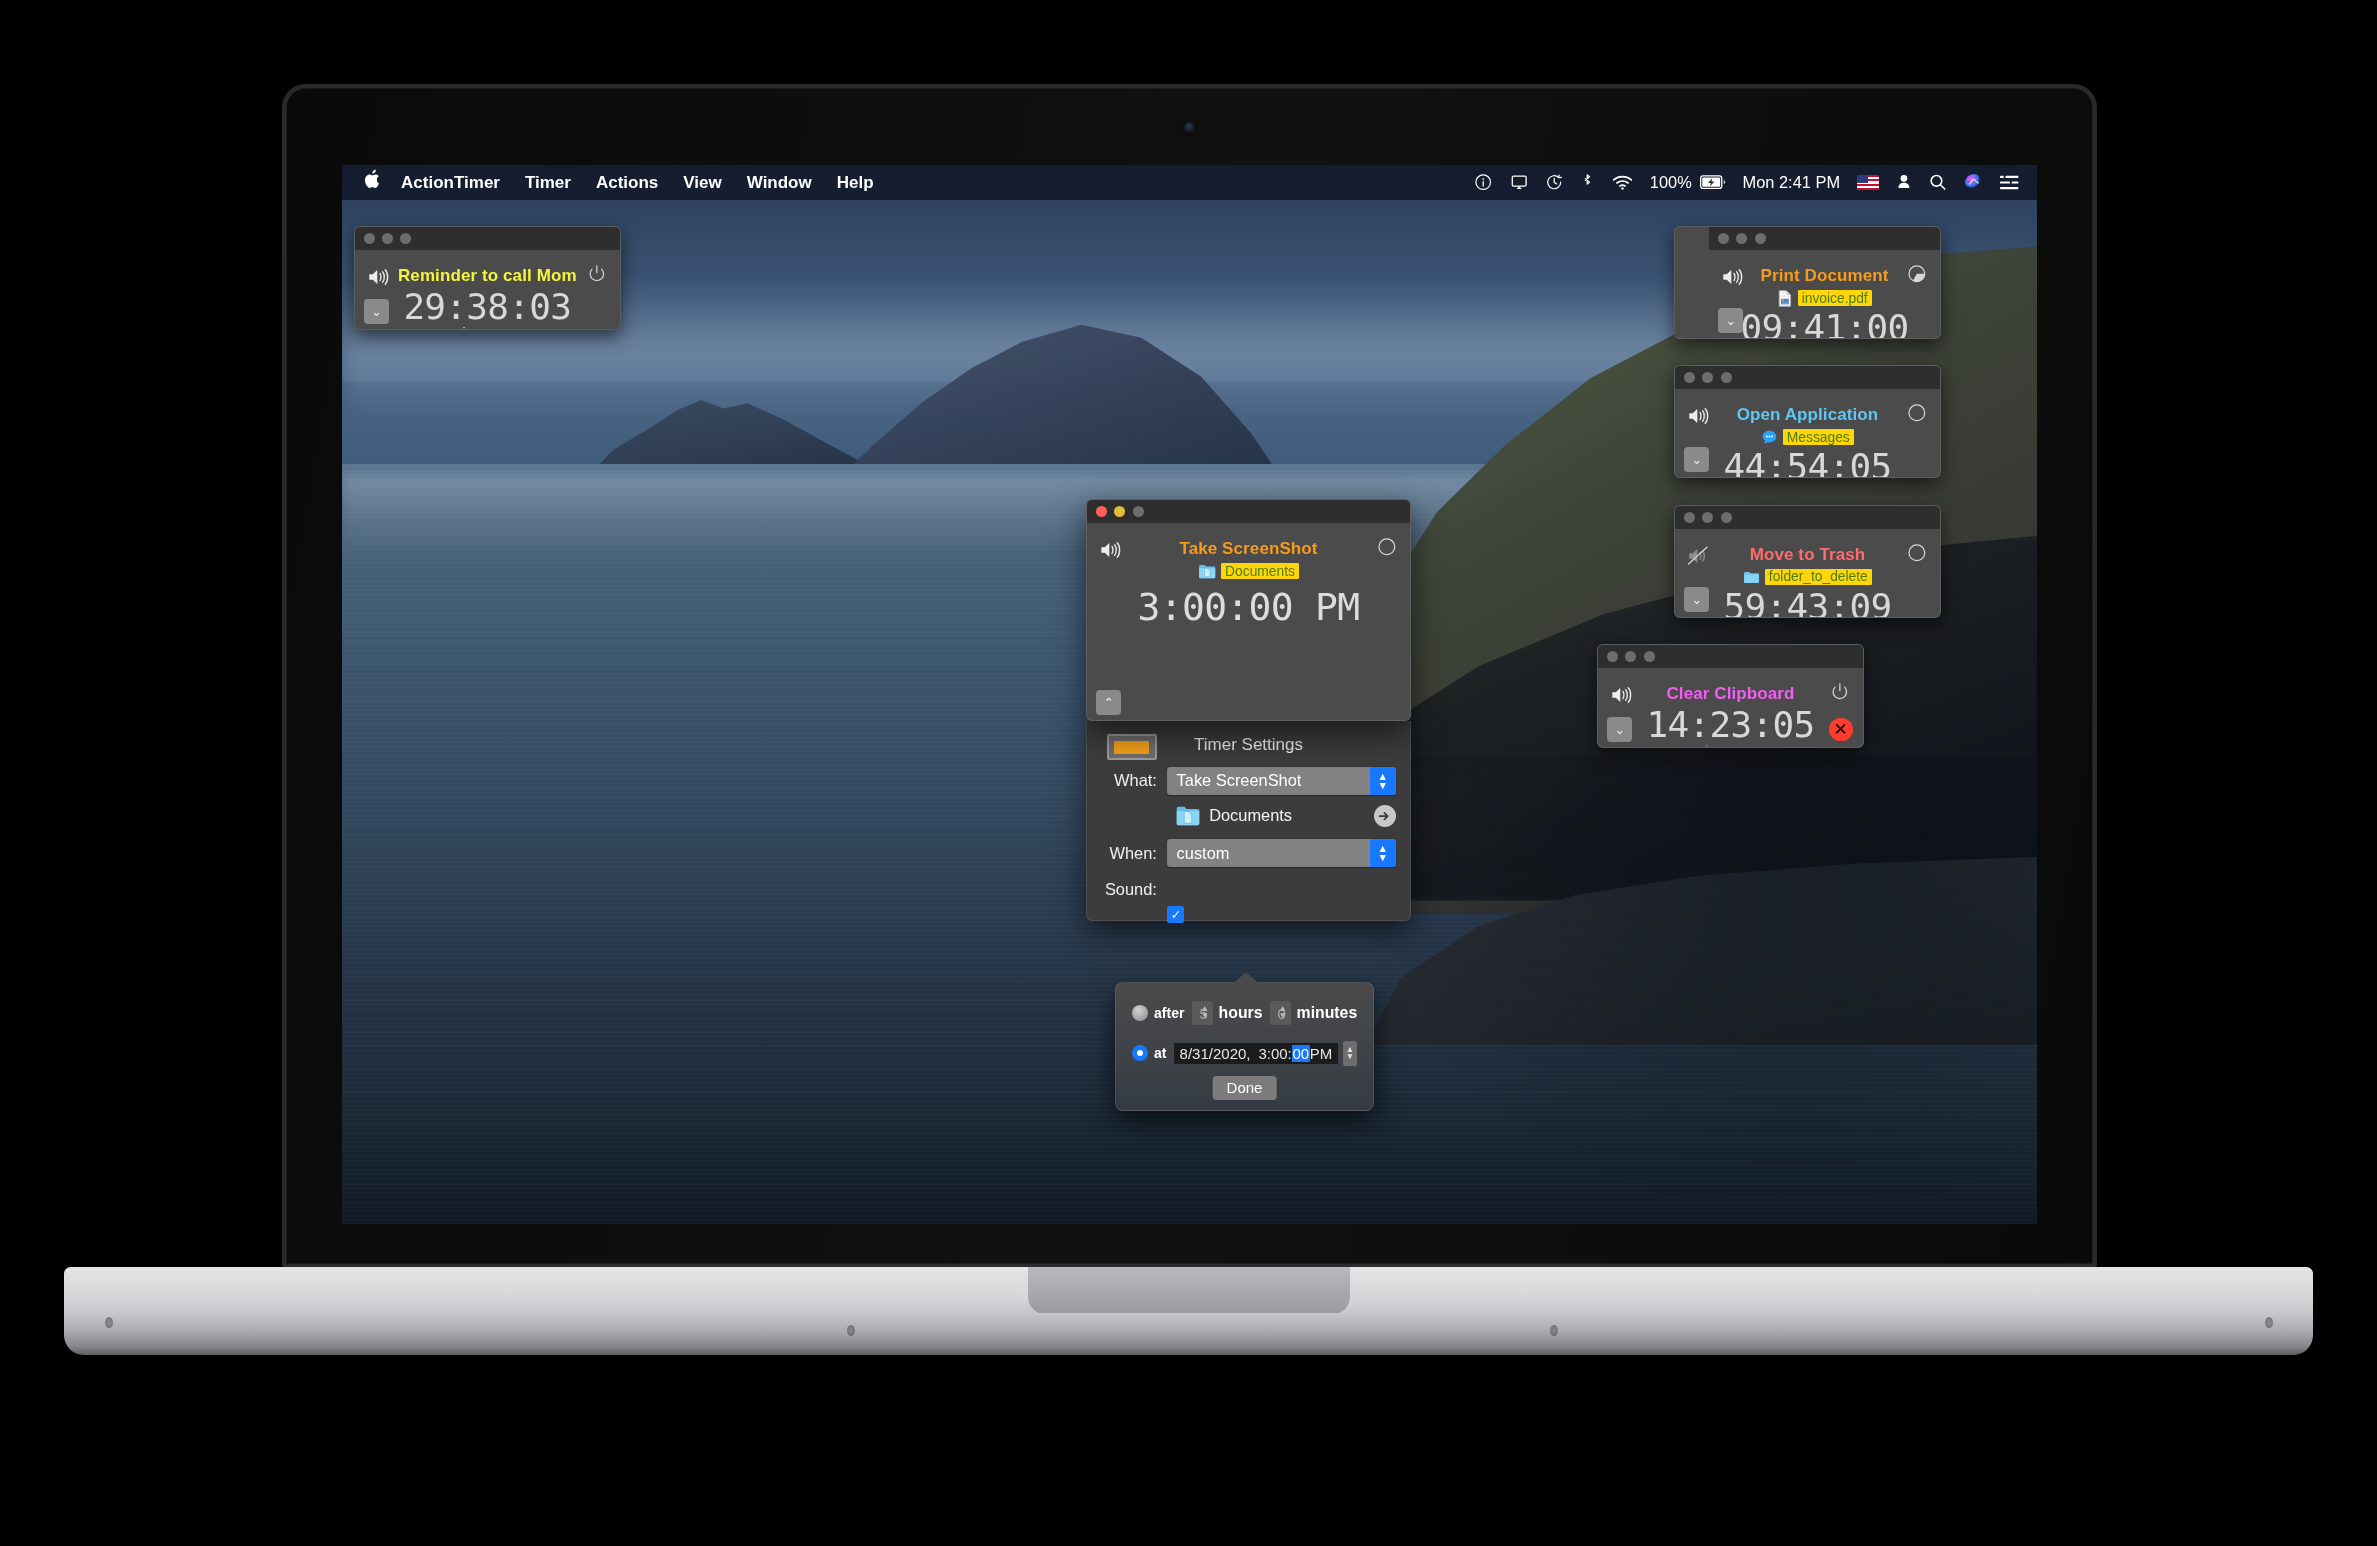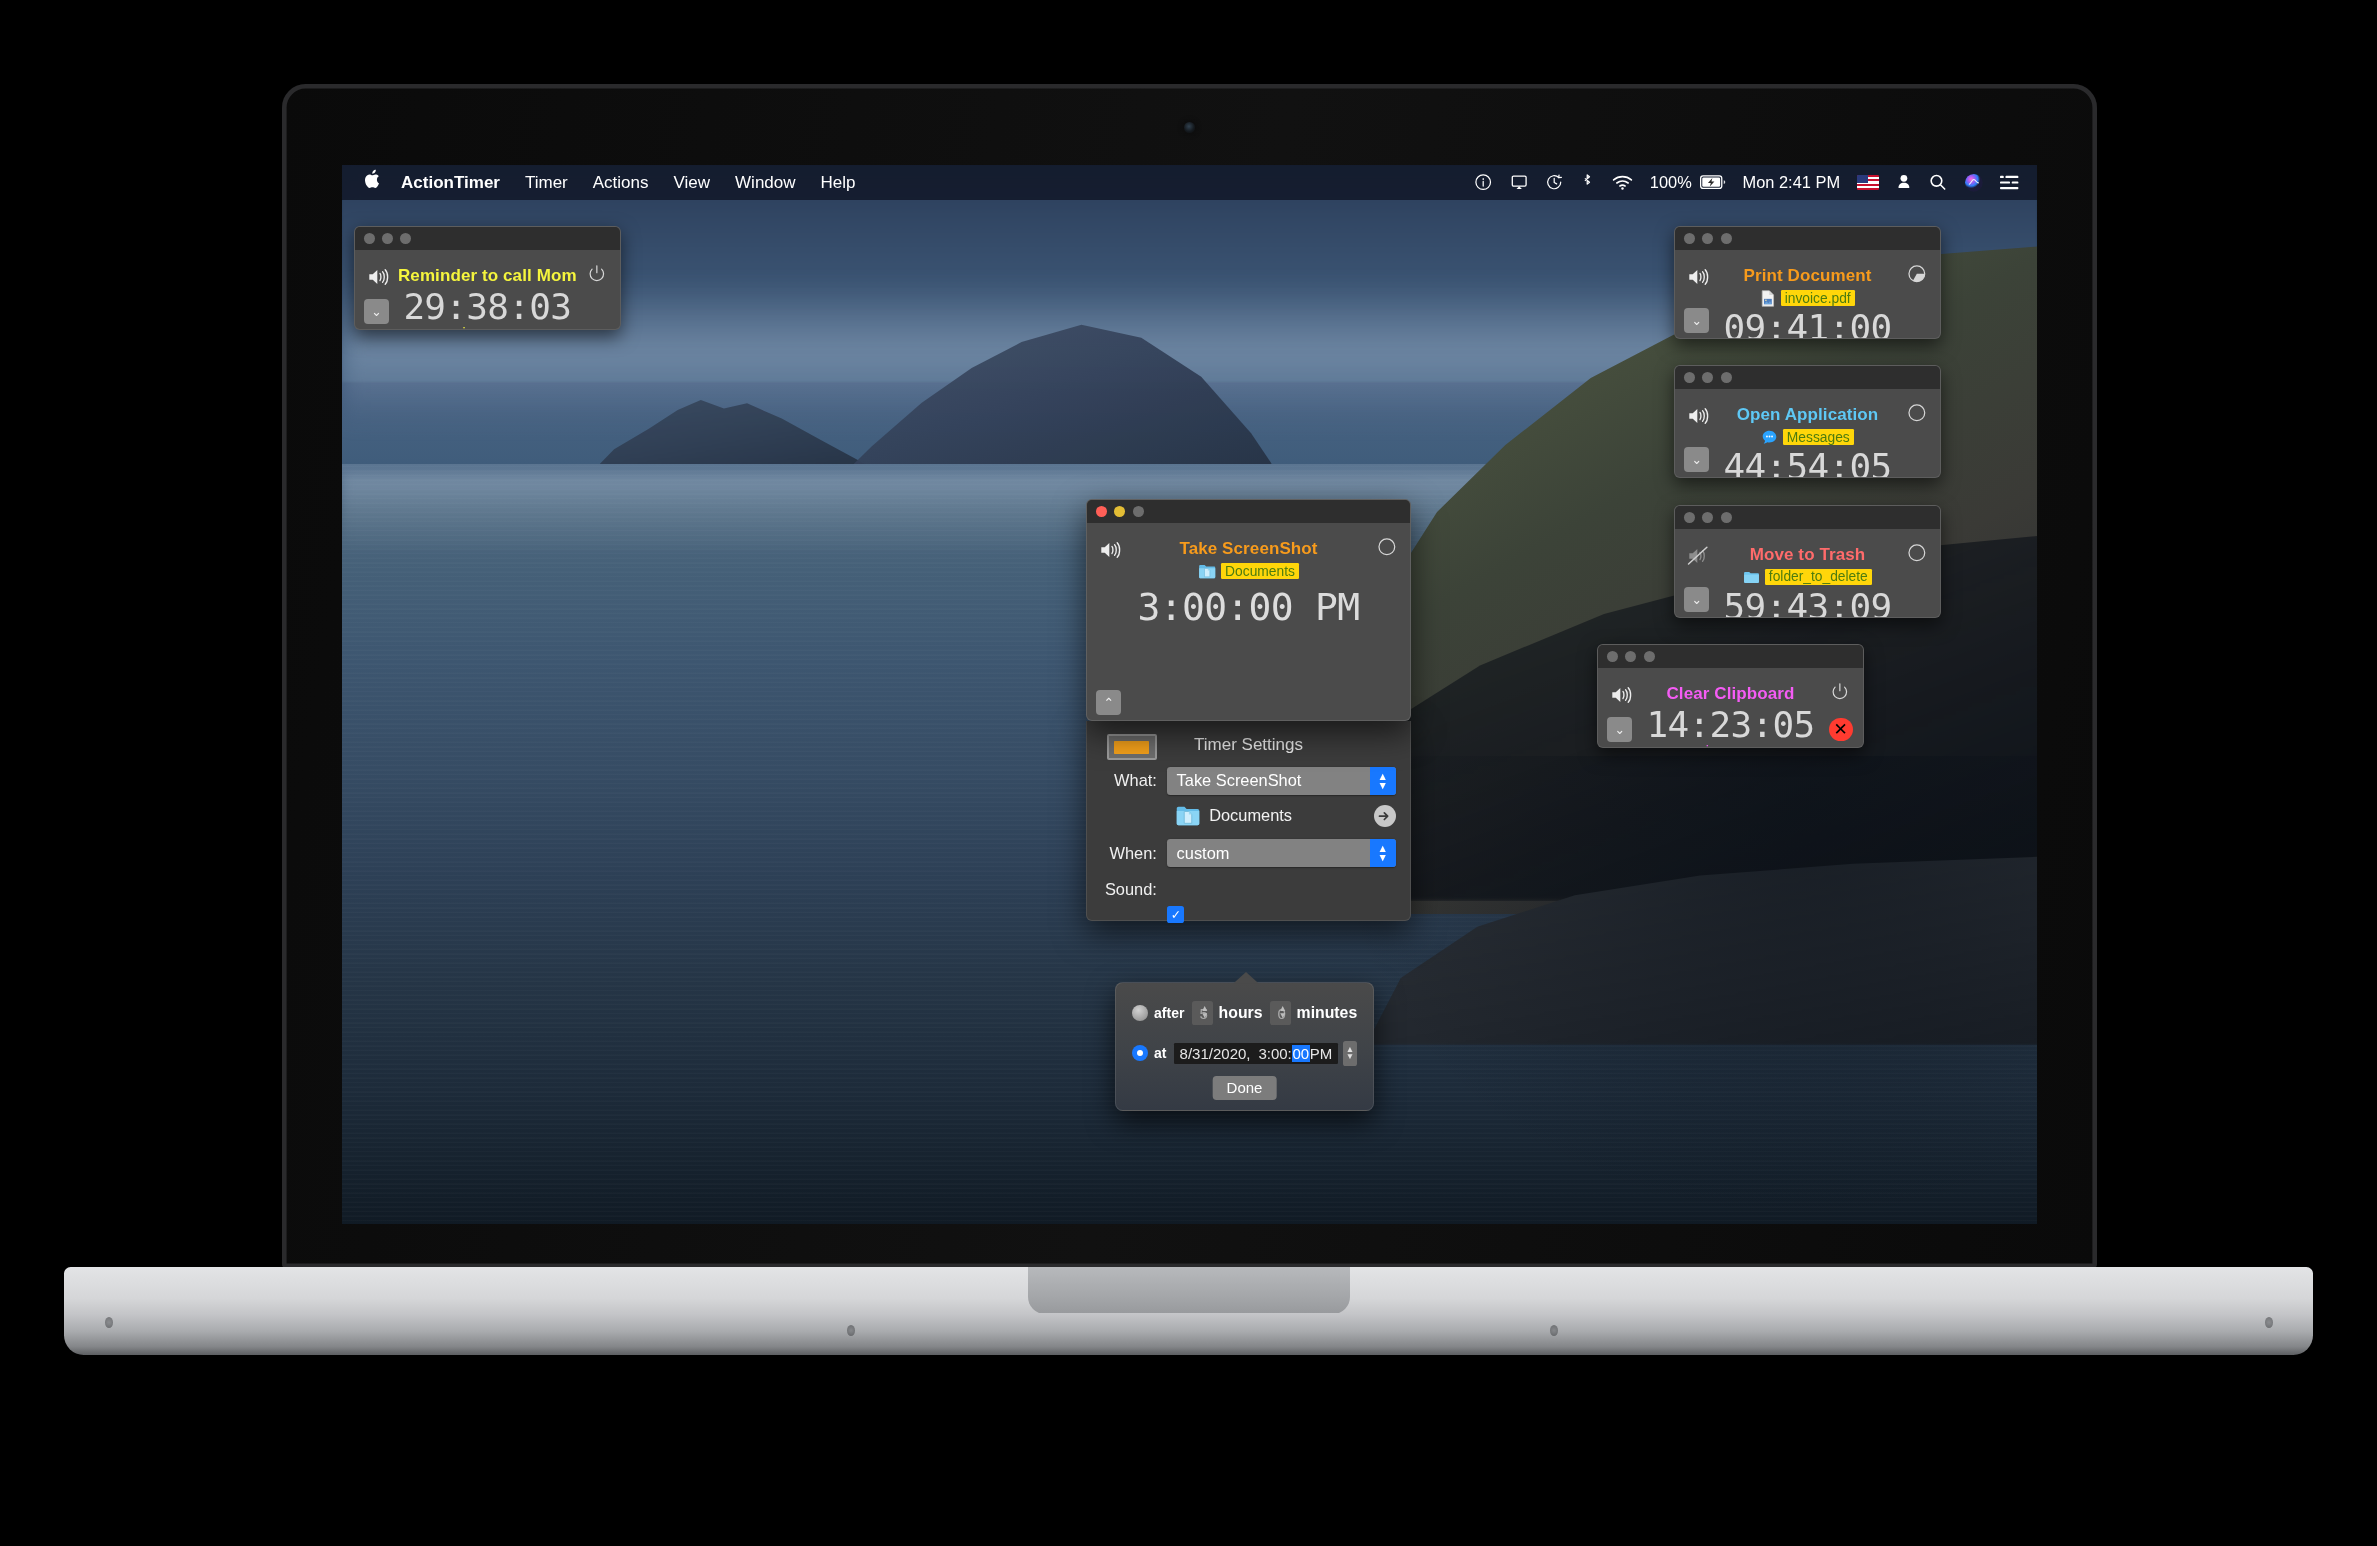--- a/index.html
+++ b/index.html
@@ -147,21 +147,21 @@
   
   #menubar {
     position: absolute; left: 0; top: 0; width: 100%; height: 35px;
     background: rgba(16,22,38,.82);
     backdrop-filter: blur(7.9px);
     display: flex; align-items: center;
     color: #fff;
     z-index: 50;
   }
   #menubar .apple { margin-left: 21px; margin-right: 18.4px; font-size: 22px; line-height: 1; position: relative; top: -1.3px; }
-  .menu-item { font-size: 17px; margin-right: 25px; white-space: nowrap; }
+  .menu-item { font-size: 17px; margin-right: 25px; white-space: nowrap; font-weight: bold; }
   .menu-item.app { font-weight: bold; }
   #menu-right { margin-left: auto; display: flex; align-items: center; gap: 17px; margin-right: 18.4px; }
   #menu-right .mi { display: flex; align-items: center; }
   .status-text { font-size: 16.4px; white-space: nowrap; }
   .flag {
     width: 22px; height: 15px; border-radius: 1.3px; overflow: hidden; position: relative;
     background: repeating-linear-gradient(180deg,#c8102e 0 2.2px,#fff 2.2px 4.3px);
   }
   .flag::after {
     content:''; position:absolute; left:0; top:0; width:10.5px; height:7.9px; background:#2a3a7c;
@@ -474,21 +474,21 @@
         <div class="win-title" style="color:#f5f53d">Reminder to call Mom</div>
         <div class="time-big">29:38:03</div>
         <div class="unit-row">
           <span style="color:#f5f53d">min</span>
           <span style="color:#f5f53d">sec</span>
         </div>
         <div class="corner-btn">⌄</div>
       </div>
     </div>
 
-    <div class="timer-win" style="left:1332px; top:61px; width:267px; height:113px;">
+    <div class="timer-win" style="left:1332px; top:61px; width:267px; height:113px;padding-left:34px;">
       <div class="titlebar">
         <div class="tl-dot gray"></div>
         <div class="tl-dot gray"></div>
         <div class="tl-dot gray"></div>
       </div>
       <div class="win-body" style="height:90px">
         <div class="speaker">
           <svg class="spk-svg" width="26" height="22" viewBox="0 0 34 28" fill="none" stroke="#ededed" stroke-width="1.8" stroke-linecap="round">
             <path d="M3 10.5h4.5L13.5 5v18l-6-5.5H3z" fill="#ededed" stroke="none"></path>
             <path d="M17 9.5c1.6 1.6 1.6 7.4 0 9"></path>

